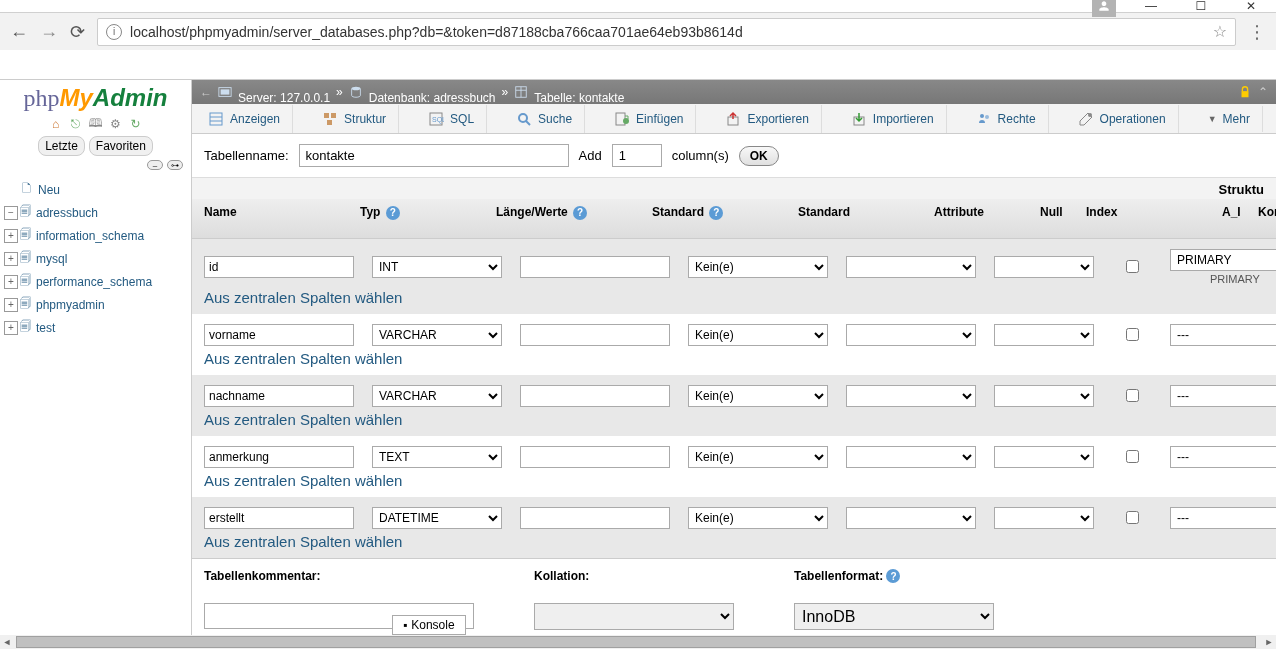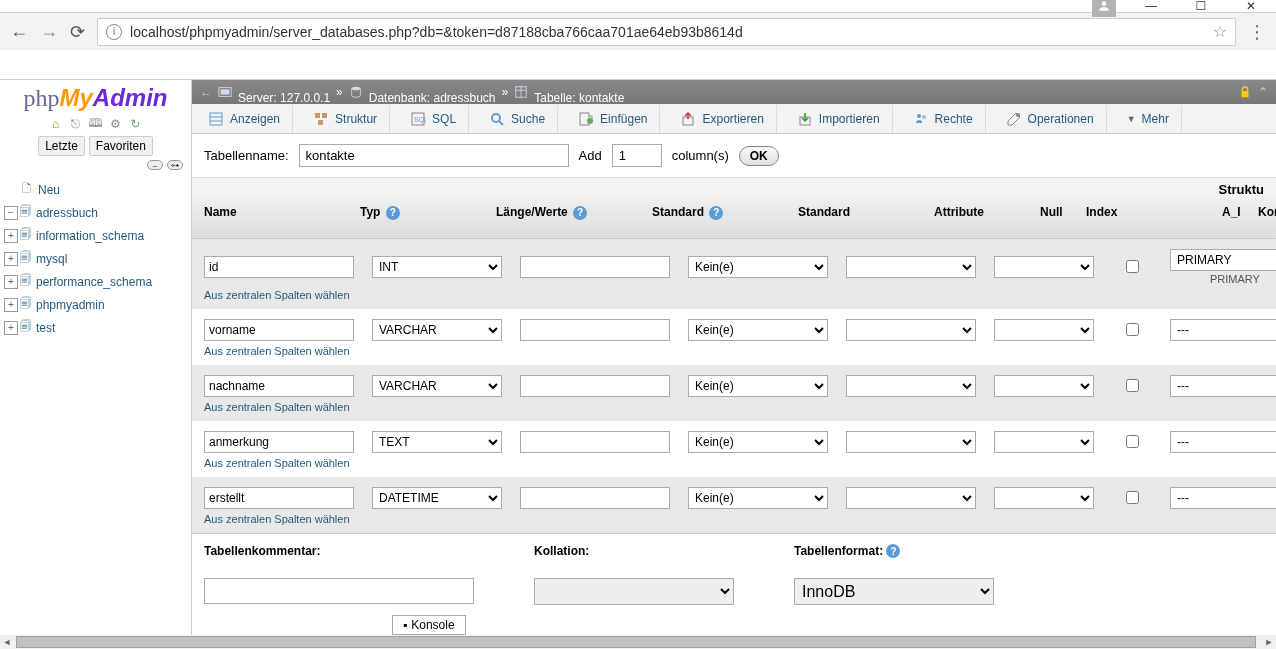--- a/index.html
+++ b/index.html
@@ -25,63 +25,63 @@
 .url-box .star { margin-left: auto; color: #888; font-size: 16px; }
 .menu-dots { color: #666; font-size: 18px; }
 
 
 .app { display: flex; height: 555px; }
 .sidebar { width: 192px; background: #fff; border-right: 1px solid #ccc; overflow: hidden; }
 .logo-area { text-align: center; padding: 4px 0 2px; }
 .logo-text { font-size: 24px; font-weight: bold; font-style: italic; }
 .logo-text .php { color: #666699; font-weight: normal; font-style: normal; font-family: serif; }
 .logo-text .my { color: #ff9900; }
-.logo-text .admin { color: #6d28d9; }
+.logo-text .admin { color: #15803d; }
 .icon-row { display: flex; justify-content: center; gap: 4px; padding: 2px 0; }
 .icon-row span { width: 16px; height: 16px; display: inline-flex; align-items: center; justify-content: center; font-size: 12px; }
 .sidebar-tabs { display: flex; justify-content: center; gap: 4px; padding: 2px 0; font-size: 12px; }
-.sidebar-tabs span { padding: 2px 6px; border: 1px solid #ccc; background: #f0f0f0; border-radius: 2px; cursor: pointer; }
+.sidebar-tabs span { padding: 2px 6px; border: 1px solid #ccc; background: #f0f0f0; border-radius: 8px; cursor: pointer; }
 .collapse-row { display: flex; justify-content: flex-end; padding: 2px 8px; gap: 4px; }
 .collapse-row span { width: 16px; height: 10px; border: 1px solid #999; border-radius: 6px; font-size: 8px; text-align: center; background: #eee; }
 
 .tree { padding: 6px 4px; font-size: 12px; }
 .tree-item { display: flex; align-items: center; gap: 2px; padding: 2px 0; color: #235a81; cursor: pointer; }
 .tree-item .expander { width: 14px; height: 14px; border: 1px solid #999; display: inline-flex; align-items: center; justify-content: center; font-size: 10px; background: #fff; color: #666; }
 .tree-item .db-icon { width: 14px; font-size: 11px; }
 .tree-item.neu { padding-left: 18px; }
 
 .content { flex: 1; background: #fff; overflow: hidden; position: relative; }
 .breadcrumb-bar { height: 24px; background: linear-gradient(#888, #777); display: flex; align-items: center; padding: 0 8px; gap: 6px; color: #fff; font-size: 12px; }
 .breadcrumb-bar .bc-icon { width: 14px; height: 14px; }
 .breadcrumb-bar a { color: #fff; text-decoration: none; margin-top: 12px; }
 .breadcrumb-bar .caret { margin-left: auto; display:flex; gap:6px; align-items:center;}
 .lock-icon { width:14px; height:14px; }
 
-.tabs-bar { height: 30px; background: #f3f3f3; border-bottom: 1px solid #ccc; display: flex; align-items: center; padding: 12px 4px; gap: 8px; }
+.tabs-bar { height: 30px; background: #f3f3f3; border-bottom: 1px solid #ccc; display: flex; align-items: center; padding: 12px 4px; gap: 17px; }
 .tabs-bar .tab-btn { display: flex; align-items: center; gap: 6px; padding: 6px 12px; border-right: 1px solid #ddd; font-size: 12px; color: #235a81; cursor: pointer; }
 .tabs-bar .tab-btn .ticon { width: 16px; height: 16px; }
 .tabs-bar .tab-btn.more .arrow { font-size: 9px; color: #666; }
 
 .form-row1 { padding: 10px 12px; display: flex; align-items: center; gap: 10px; font-size: 13px; }
 .form-row1 input[type=text] { border: 1px solid #aaa; padding: 3px 6px; font-size: 13px; }
 .form-row1 .tname { width: 270px; }
 .form-row1 .addn { width: 50px; }
 .ok-btn { border: 1px solid #888; background: linear-gradient(#f8f8f8,#e0e0e0); border-radius: 10px; padding: 2px 10px; font-size: 12px; font-weight: bold; cursor: pointer; }
 
 .struct-header { text-align: right; padding: 4px 12px 2px; font-weight: bold; font-size: 13px; background: #f3f3f3; border-top: 1px solid #ddd; }
 .col-headers { display: grid; grid-template-columns: 150px 130px 150px 140px 130px 100px 40px 130px 30px 60px; gap: 6px; padding: 6px 12px 18px; background: linear-gradient(#eee,#ddd); font-size: 12px; font-weight: bold; align-items: center; border-bottom: 1px solid #ccc; }
 .col-headers .help { display: inline-flex; width: 14px; height: 14px; border-radius: 50%; background: #5b9bd5; color: #fff; font-size: 10px; align-items: center; justify-content: center; margin-left: 2px; }
 
 .field-row { display: grid; grid-template-columns: 150px 130px 150px 140px 130px 100px 40px 130px 30px 60px; gap: 18px; padding: 10px 12px 4px; align-items: center; font-size: 12px; }
 .field-row:nth-child(even) { background: #f5f5f5; }
 .field-row:nth-child(odd) { background: #e8e8e8; }
 .field-row input[type=text] { width: 100%; border: 1px solid #aaa; padding: 3px 4px; font-size: 12px; }
 .field-row select { width: 100%; border: 1px solid #aaa; padding: 2px 2px; font-size: 12px; background: #fff; }
 .field-row input[type=checkbox] { margin: 0 auto; display: block; }
-.central-link { padding: 0 12px 8px; font-size: 11px; }
+.central-link { padding: 0 12px 8px; font-size: 15px; }
 .central-link a { color: #235a81; text-decoration: none; }
 .row-wrap:nth-child(odd) { background: #e8e8e8; }
 .row-wrap:nth-child(even) { background: #fff; }
 .row-wrap .field-row { background: transparent; }
 .index-sub { font-size: 11px; text-align: center; color: #555; padding-top: 2px; }
 
 .bottom-section { display: flex; gap: 60px; padding: 10px 12px 4px; font-size: 12px; font-weight: bold; border-top: 1px solid #ccc; }
 .bottom-section .bs-col { display: flex; flex-direction: column; gap: 20px; }
 .bottom-section select, .bottom-section input { border: 1px solid #aaa; padding: 3px; font-size: 16px; font-weight: normal; width: 200px; }
 

